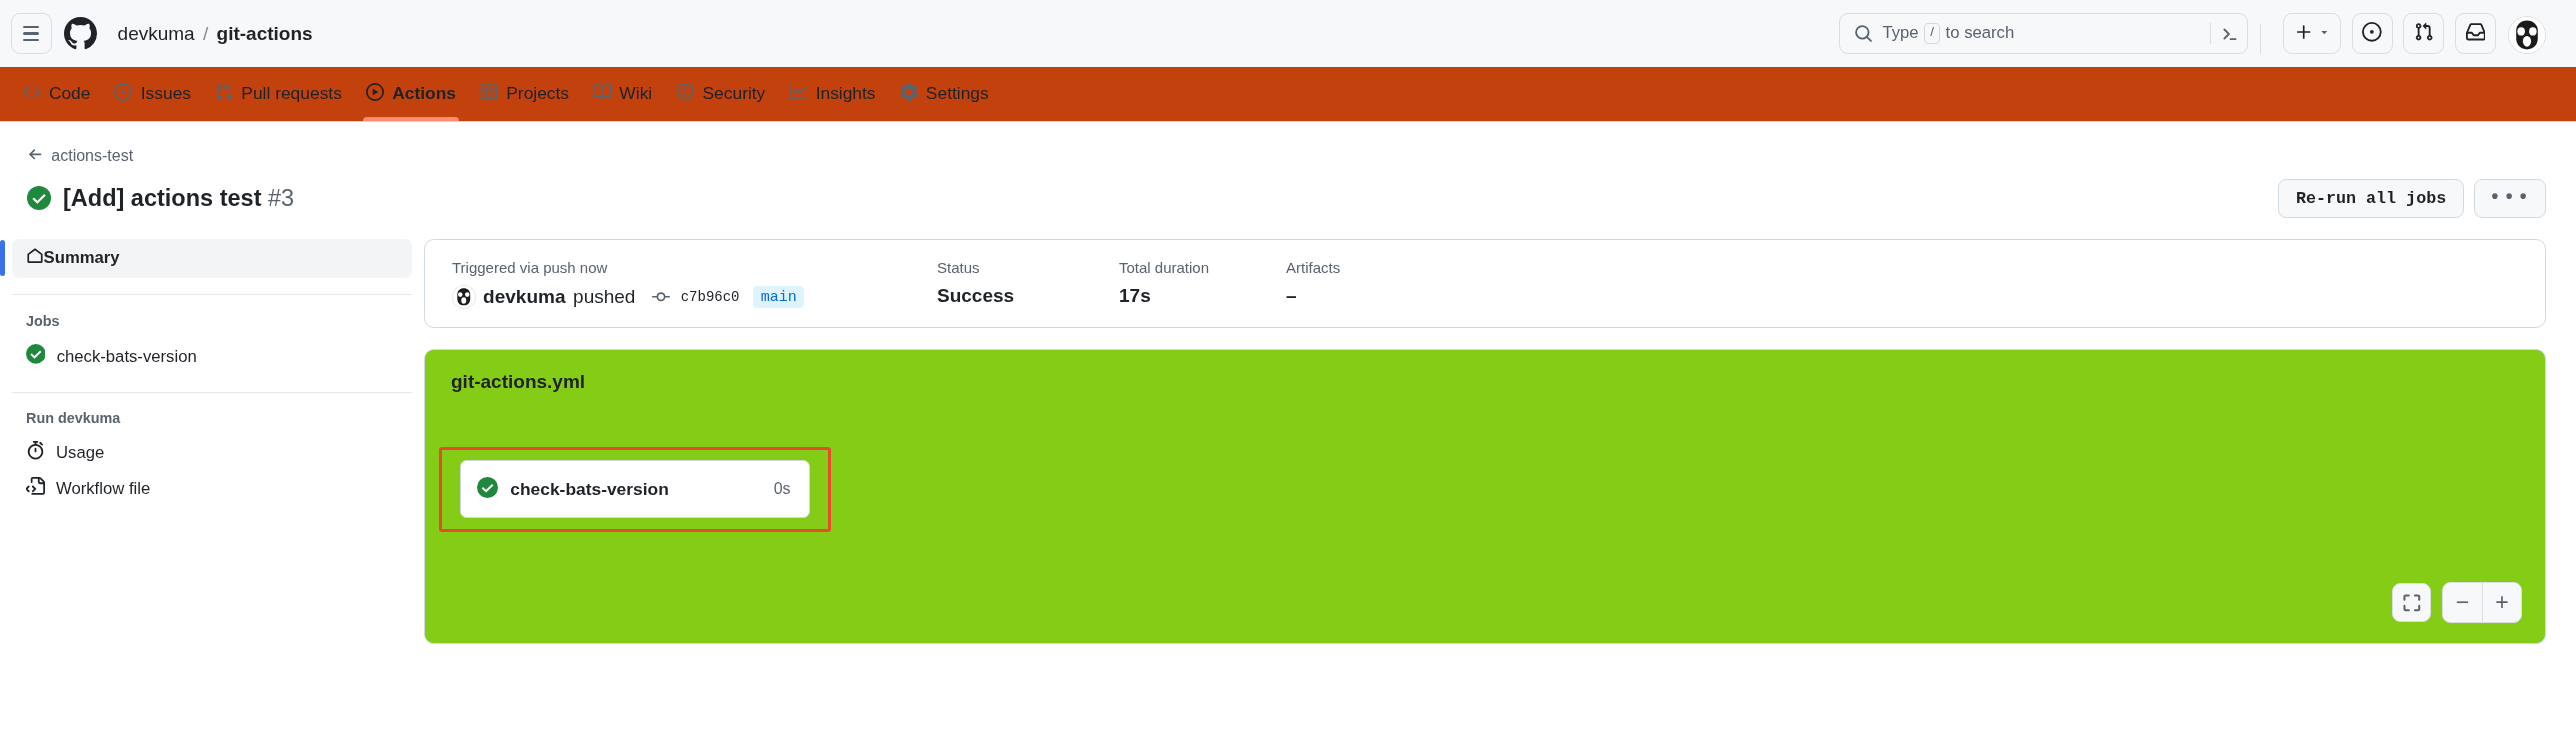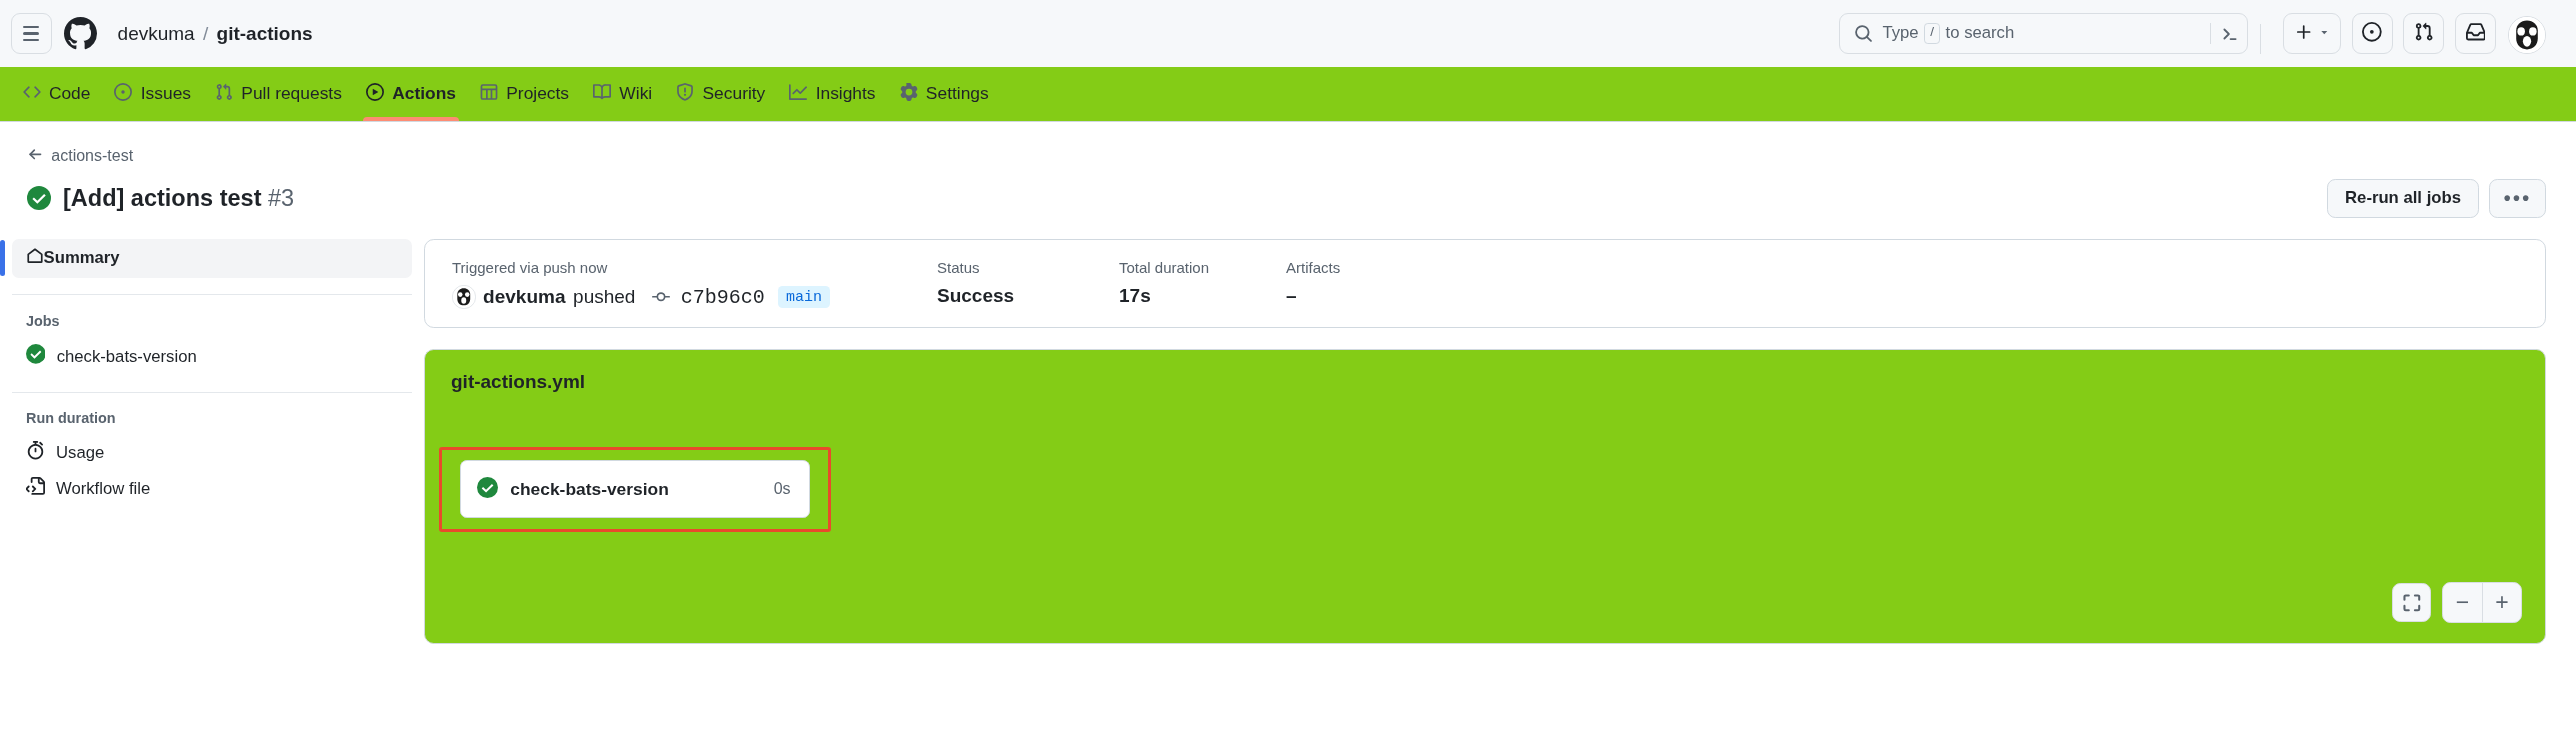--- a/index.html
+++ b/index.html
@@ -93,21 +93,21 @@
     width: 38px; height: 38px; border-radius: 50%;
     margin-left: 12px; overflow: hidden;
     border: 0.8px solid #d9dee3; background: #fff;
     display: flex; align-items: center; justify-content: center;
     cursor: pointer;
   }
 
   
   .repo-nav {
     height: 55px;
-    background: #84cc16;
+    background: #c2410c;
     border-bottom: 0.8px solid #d1d9e0;
     display: flex; align-items: stretch;
     padding: 0 0 0 10.6px;
     gap: 0;
   }
   .nav-item {
     display: flex; align-items: center; gap: 8.3px;
     padding: 0 12px;
     font-size: 17.4px; color: #1f2328;
     cursor: pointer; position: relative;
@@ -143,21 +143,21 @@
   .run-number { color: #59636e; font-weight: normal; }
   .head-actions {
     margin-left: auto; display: flex; align-items: center; gap: 10.6px;
   }
   .btn {
     height: 39px; border: 0.8px solid #d1d9e0; border-radius: 8.3px;
     background: #f6f8fa; color: #1f2328;
     font-size: 16.7px; font-weight: bold;
     padding: 0 16.7px; cursor: pointer;
     display: flex; align-items: center; justify-content: center;
-    font-family: Liberation Sans, sans-serif;
+    font-family: Liberation Mono, monospace;
   }
   .btn.kebab { padding: 0 13.6px; letter-spacing: 2.3px; color: #59636e; font-size: 19.7px; }
 
   
   .body-wrap {
     display: flex;
     padding: 21px 30px 0 0;
     gap: 0;
   }
   .sidebar {
@@ -217,21 +217,21 @@
   .mini-avatar {
     width: 23.5px; height: 23.5px; border-radius: 50%;
     overflow: hidden; flex: none; margin-right: 7.6px;
     border: 0.8px solid #e0e4e8; background: #fff;
     display: flex; align-items: center; justify-content: center;
   }
   .pushed-word { font-weight: normal; margin-left: 7.6px; }
   .commit-icon { margin: 0 10.6px 0 16.7px; display: flex; align-items: center; }
   .commit-sha {
     font-family: "Liberation Mono", monospace;
-    font-size: 20px; font-weight: normal; color: #1f2328;
+    font-size: 14px; font-weight: normal; color: #1f2328;
   }
   .branch-badge {
     margin-left: 13.6px;
     background: #ddf4ff; color: #0969da;
     font-family: "Liberation Mono", monospace;
     font-size: 15px; font-weight: normal;
     padding: 2.3px 7.6px; border-radius: 4.5px;
   }
 
   
@@ -537,21 +537,21 @@
         <svg width="19.7" height="19.7" viewBox="0 0 16 16">
             <circle cx="8" cy="8" r="8" fill="#1f883d"></circle>
             <path d="M11.4 5.3 6.9 9.8 4.6 7.6l-1 1.1 3.3 3.2 5.6-5.5Z" fill="#ffffff"></path>
           </svg>
       </span>
       <span>check-bats-version</span>
     </div>
 
     <div class="side-divider"></div>
 
-    <div class="side-heading">Run duration</div>
+    <div class="side-heading">Run devkuma</div>
 
     <div class="side-job">
       <span>
         <svg width="19" height="19" viewBox="0 0 16 16" fill="#1f2328">
             <path d="M5.75.75A.75.75 0 0 1 6.5 0h3a.75.75 0 0 1 0 1.5h-.75v1.06a6.5 6.5 0 1 1-1.5 0V1.5H6.5a.75.75 0 0 1-.75-.75ZM8 4a5 5 0 1 0 0 10A5 5 0 0 0 8 4Zm.75 2.5v2.25a.75.75 0 0 1-1.5 0V6.5a.75.75 0 0 1 1.5 0Zm3.69-5.56 1.62 1.62a.75.75 0 0 1-1.06 1.06l-1.62-1.62a.75.75 0 0 1 1.06-1.06Z"></path>
           </svg>
       </span>
       <span>Usage</span>
     </div>
 

